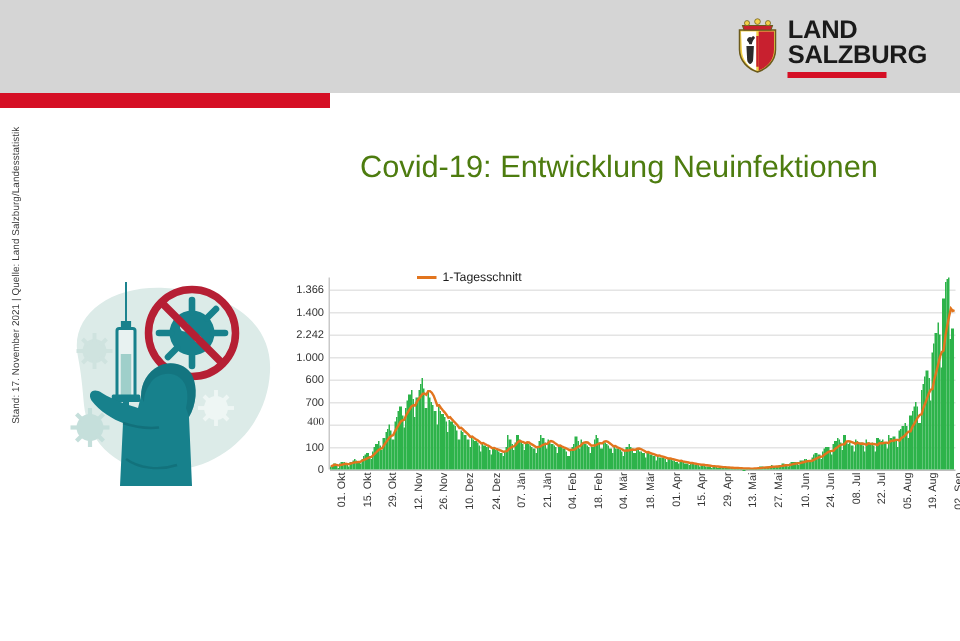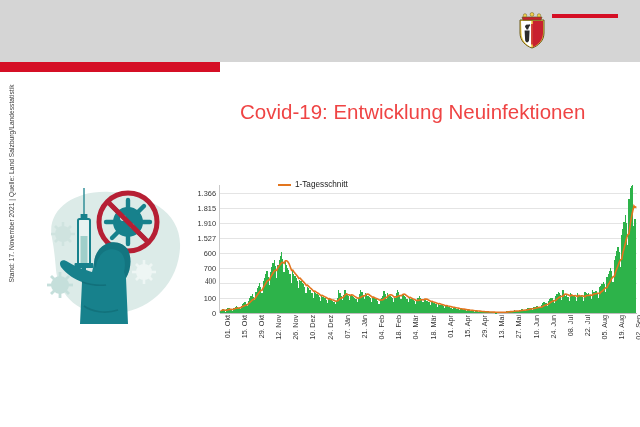--- a/index.html
+++ b/index.html
@@ -43,21 +43,21 @@
     transform:rotate(-90deg);
     transform-origin:center center;
     white-space:nowrap;
     font-size:6.6px; color:#3a3a3a;
     letter-spacing:0.05px;
   }
 
   
   #page-title {
     position:absolute; left:240px; top:100px;
-    font-size:20.5px; color:#ef4444; white-space:nowrap;
+    font-size:20.5px; color:#4d7c0f; white-space:nowrap;
   }
 
   
   #illustration {
     position:absolute; left:32px; top:178px; width:160px; height:152px;
   }
 
   
   #chart {
     position:absolute; left:182px; top:178px; width:458px; height:190px;
@@ -119,20 +119,22 @@
     <g fill="#2b2b2b">
       <path d="M6 16 C6 14 8 13 9 14 C9.6 12.8 11 13 11.3 14.3 C10.4 15.2 9.6 16.6 9.2 18.5 L7.5 18.5 C7.3 17.4 6.6 16.6 6 16 Z"></path>
       <path d="M5.6 19.6 L10.6 19.6 L10.1 28.8 C10.1 30.6 8.6 31.6 8.1 31.6 C7.6 31.6 6.1 30.6 6.1 28.8 Z"></path>
     </g>
     <path d="M3 6 L23 6 L22 9 L4 9 Z" fill="#c8202f" stroke="#6b5a1c" stroke-width="0.7"></path>
     <circle cx="6" cy="4.4" r="1.7" fill="#f2d14a" stroke="#6b5a1c" stroke-width="0.5"></circle>
     <circle cx="13" cy="3.4" r="1.9" fill="#f2d14a" stroke="#6b5a1c" stroke-width="0.5"></circle>
     <circle cx="20" cy="4.4" r="1.7" fill="#f2d14a" stroke="#6b5a1c" stroke-width="0.5"></circle>
   </svg>
   <div id="logo-text">
+    <div class="ln">LAND</div>
+    <div class="ln">SALZBURG</div>
     <div id="logo-underline"></div>
   </div>
 </div>
 
 <div id="source-text">
   <span>Stand: 17. November 2021 | Quelle: Land Salzburg/Landesstatistik</span>
 </div>
 
 <div id="page-title">Covid-19: Entwicklung Neuinfektionen</div>
 
@@ -220,23 +222,23 @@
     <span>1-Tagesschnitt</span>
   </div>
 
   <div id="plot-wrap">
     <div id="y-labels">
         <div style="top: 128px;">0</div>
         <div style="top: 112.941px;">100</div>
         <div style="top: 96px; font-family: Liberation Serif, serif;">400</div>
         <div style="top: 82.8235px;">700</div>
         <div style="top: 67.7647px;">600</div>
-        <div style="top: 52.7059px;">1.527</div>
-        <div style="top: 37.6471px;">1.910</div>
-        <div style="top: 22.5882px;">1.815</div>
+        <div style="top: 52.7059px;">1.000</div>
+        <div style="top: 37.6471px;">2.242</div>
+        <div style="top: 22.5882px;">1.400</div>
         <div style="top: 7.52941px;">1.366</div>
       </div>
     <div id="plot">
         <div class="gridline" style="top: 7.52941px;"></div>
         <div class="gridline" style="top: 22.5882px;"></div>
         <div class="gridline" style="top: 37.6471px;"></div>
         <div class="gridline" style="top: 52.7059px;"></div>
         <div class="gridline" style="top: 67.7647px;"></div>
         <div class="gridline" style="top: 82.8235px;"></div>
         <div class="gridline" style="top: 97.8824px;"></div>

